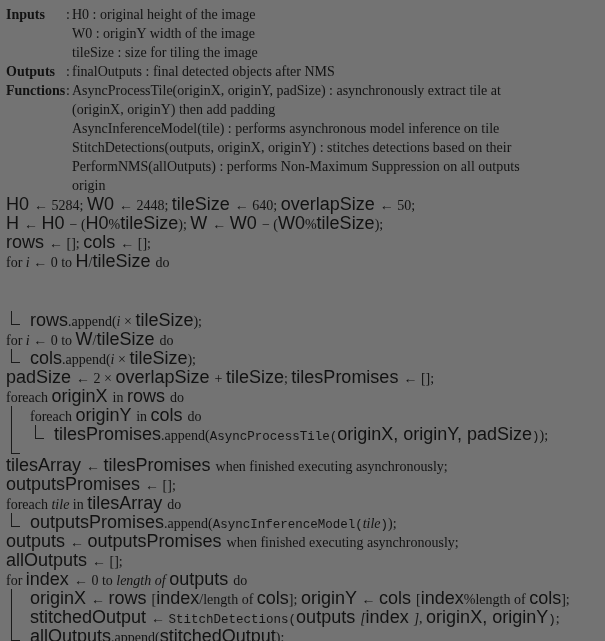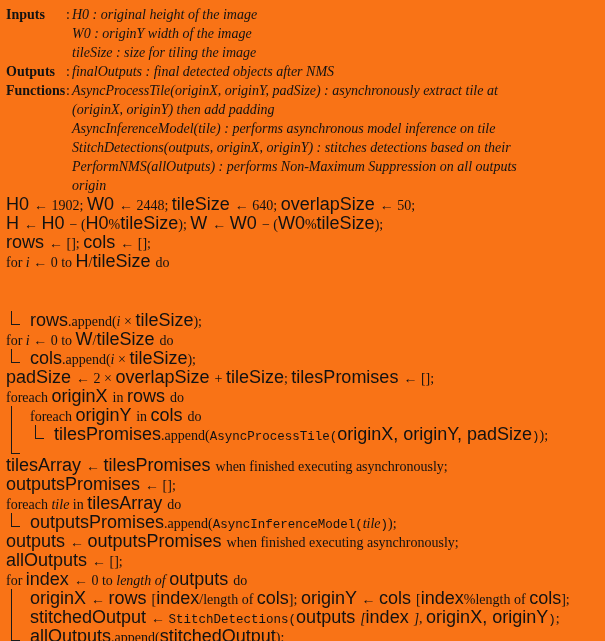--- a/index.html
+++ b/index.html
@@ -1,30 +1,30 @@
 <!DOCTYPE html>
 <html><head>
 <meta charset="utf-8">
 <style>
   html,body{margin:0;padding:0;background:#ffffff;}
   .doc{
     width:605px;height:641px;box-sizing:border-box;
-    background:#f97316;color:#121212;
+    background:#737373;color:#121212;
     padding:5px 0 0 6px;overflow:hidden;
     font-family:"Liberation Serif",serif;
   }
   
   .hgroup{display:flex;align-items:flex-start;}
   .hlabel{
     flex:none;width:60px;
     font-family:"Liberation Serif",serif;font-weight:bold;font-size:14px;line-height:19px;
   }
   .hcolon{flex:none;width:6px;font-family:"Liberation Serif",serif;font-size:14px;line-height:19px;}
   .hcontent{flex:1;min-width:0;}
-  .hline{font-family:"Liberation Serif",serif;font-size:14px;line-height:19px;white-space:pre;font-style:italic;}
+  .hline{font-family:"Liberation Serif",serif;font-size:14px;line-height:19px;white-space:pre;}
   
   .bline{position:relative;height:19px;line-height:19px;white-space:pre;}
   .guide{position:absolute;top:0;border-left:1.3px solid #1a1a1a;}
   .guide.bar{height:100%;}
   .guide.foot{height:71%;border-bottom:1.3px solid #1a1a1a;width:8px;}
   .seg-rm{font-family:"Liberation Serif",serif;font-size:14px;}
   .seg-bf{font-family:"Liberation Serif",serif;font-weight:normal;font-size:14px;}
   .seg-it{font-family:"Liberation Serif",serif;font-style:italic;font-size:14px;}
   .seg-sf{font-family:"Liberation Sans",sans-serif;font-size:18px;}
   .seg-tt{font-family:"Liberation Mono",monospace;font-size:12.5px;}
@@ -57,21 +57,21 @@
           <div class="hline">AsyncProcessTile(originX, originY, padSize) : asynchronously extract tile at</div>
           <div class="hline">(originX, originY) then add padding</div>
           <div class="hline">AsyncInferenceModel(tile) : performs asynchronous model inference on tile</div>
           <div class="hline">StitchDetections(outputs, originX, originY) : stitches detections based on their</div>
           <div class="hline">PerformNMS(allOutputs) : performs Non-Maximum Suppression on all outputs</div>
           <div class="hline">origin</div>
         </div>
       </div>
     </div>
   <div>
-      <div class="bline" style="padding-left: 0px;"><span class="seg-sf">H0 </span><span class="seg-rm">← 1902; </span><span class="seg-sf">W0 </span><span class="seg-rm">← 2448; </span><span class="seg-sf">tileSize </span><span class="seg-rm">← 640; </span><span class="seg-sf">overlapSize </span><span class="seg-rm">← 50;</span></div>
+      <div class="bline" style="padding-left: 0px;"><span class="seg-sf">H0 </span><span class="seg-rm">← 5284; </span><span class="seg-sf">W0 </span><span class="seg-rm">← 2448; </span><span class="seg-sf">tileSize </span><span class="seg-rm">← 640; </span><span class="seg-sf">overlapSize </span><span class="seg-rm">← 50;</span></div>
       <div class="bline" style="padding-left: 0px;"><span class="seg-sf">H </span><span class="seg-rm">← </span><span class="seg-sf">H0 </span><span class="seg-rm">− (</span><span class="seg-sf">H0</span><span class="seg-rm">%</span><span class="seg-sf">tileSize</span><span class="seg-rm">); </span><span class="seg-sf">W </span><span class="seg-rm">← </span><span class="seg-sf">W0 </span><span class="seg-rm">− (</span><span class="seg-sf">W0</span><span class="seg-rm">%</span><span class="seg-sf">tileSize</span><span class="seg-rm">);</span></div>
       <div class="bline" style="padding-left: 0px;"><span class="seg-sf">rows </span><span class="seg-rm">← []; </span><span class="seg-sf">cols </span><span class="seg-rm">← [];</span></div>
       <div class="bline" style="padding-left: 0px;"><span class="seg-bf">for </span><span class="seg-it">i </span><span class="seg-rm">← 0 </span><span class="seg-bf">to </span><span class="seg-sf">H</span><span class="seg-rm">/</span><span class="seg-sf">tileSize </span><span class="seg-bf">do</span></div>
       <div class="bline" style="padding-left: 24px; margin-top: 40px;"><span class="guide foot" style="left: 5px;"></span><span class="seg-sf">rows</span><span class="seg-rm">.append(</span><span class="seg-it">i </span><span class="seg-rm">× </span><span class="seg-sf">tileSize</span><span class="seg-rm">);</span></div>
       <div class="bline" style="padding-left: 0px;"><span class="seg-bf">for </span><span class="seg-it">i </span><span class="seg-rm">← 0 </span><span class="seg-bf">to </span><span class="seg-sf">W</span><span class="seg-rm">/</span><span class="seg-sf">tileSize </span><span class="seg-bf">do</span></div>
       <div class="bline" style="padding-left: 24px;"><span class="guide foot" style="left: 5px;"></span><span class="seg-sf">cols</span><span class="seg-rm">.append(</span><span class="seg-it">i </span><span class="seg-rm">× </span><span class="seg-sf">tileSize</span><span class="seg-rm">);</span></div>
       <div class="bline" style="padding-left: 0px;"><span class="seg-sf">padSize </span><span class="seg-rm">← 2 × </span><span class="seg-sf">overlapSize </span><span class="seg-rm">+ </span><span class="seg-sf">tileSize</span><span class="seg-rm">; </span><span class="seg-sf">tilesPromises </span><span class="seg-rm">← [];</span></div>
       <div class="bline" style="padding-left: 0px;"><span class="seg-bf">foreach </span><span class="seg-sf">originX </span><span class="seg-rm">in </span><span class="seg-sf">rows </span><span class="seg-bf">do</span></div>
       <div class="bline" style="padding-left: 24px;"><span class="guide bar" style="left: 5px;"></span><span class="seg-bf">foreach </span><span class="seg-sf">originY </span><span class="seg-rm">in </span><span class="seg-sf">cols </span><span class="seg-bf">do</span></div>
       <div class="bline" style="padding-left: 48px;"><span class="guide bar" style="left: 5px;"></span><span class="guide foot" style="left: 29px;"></span><span class="seg-sf">tilesPromises</span><span class="seg-rm">.append(</span><span class="seg-tt">AsyncProcessTile(</span><span class="seg-sf">originX, originY, padSize</span><span class="seg-tt">)</span><span class="seg-rm">);</span></div>

